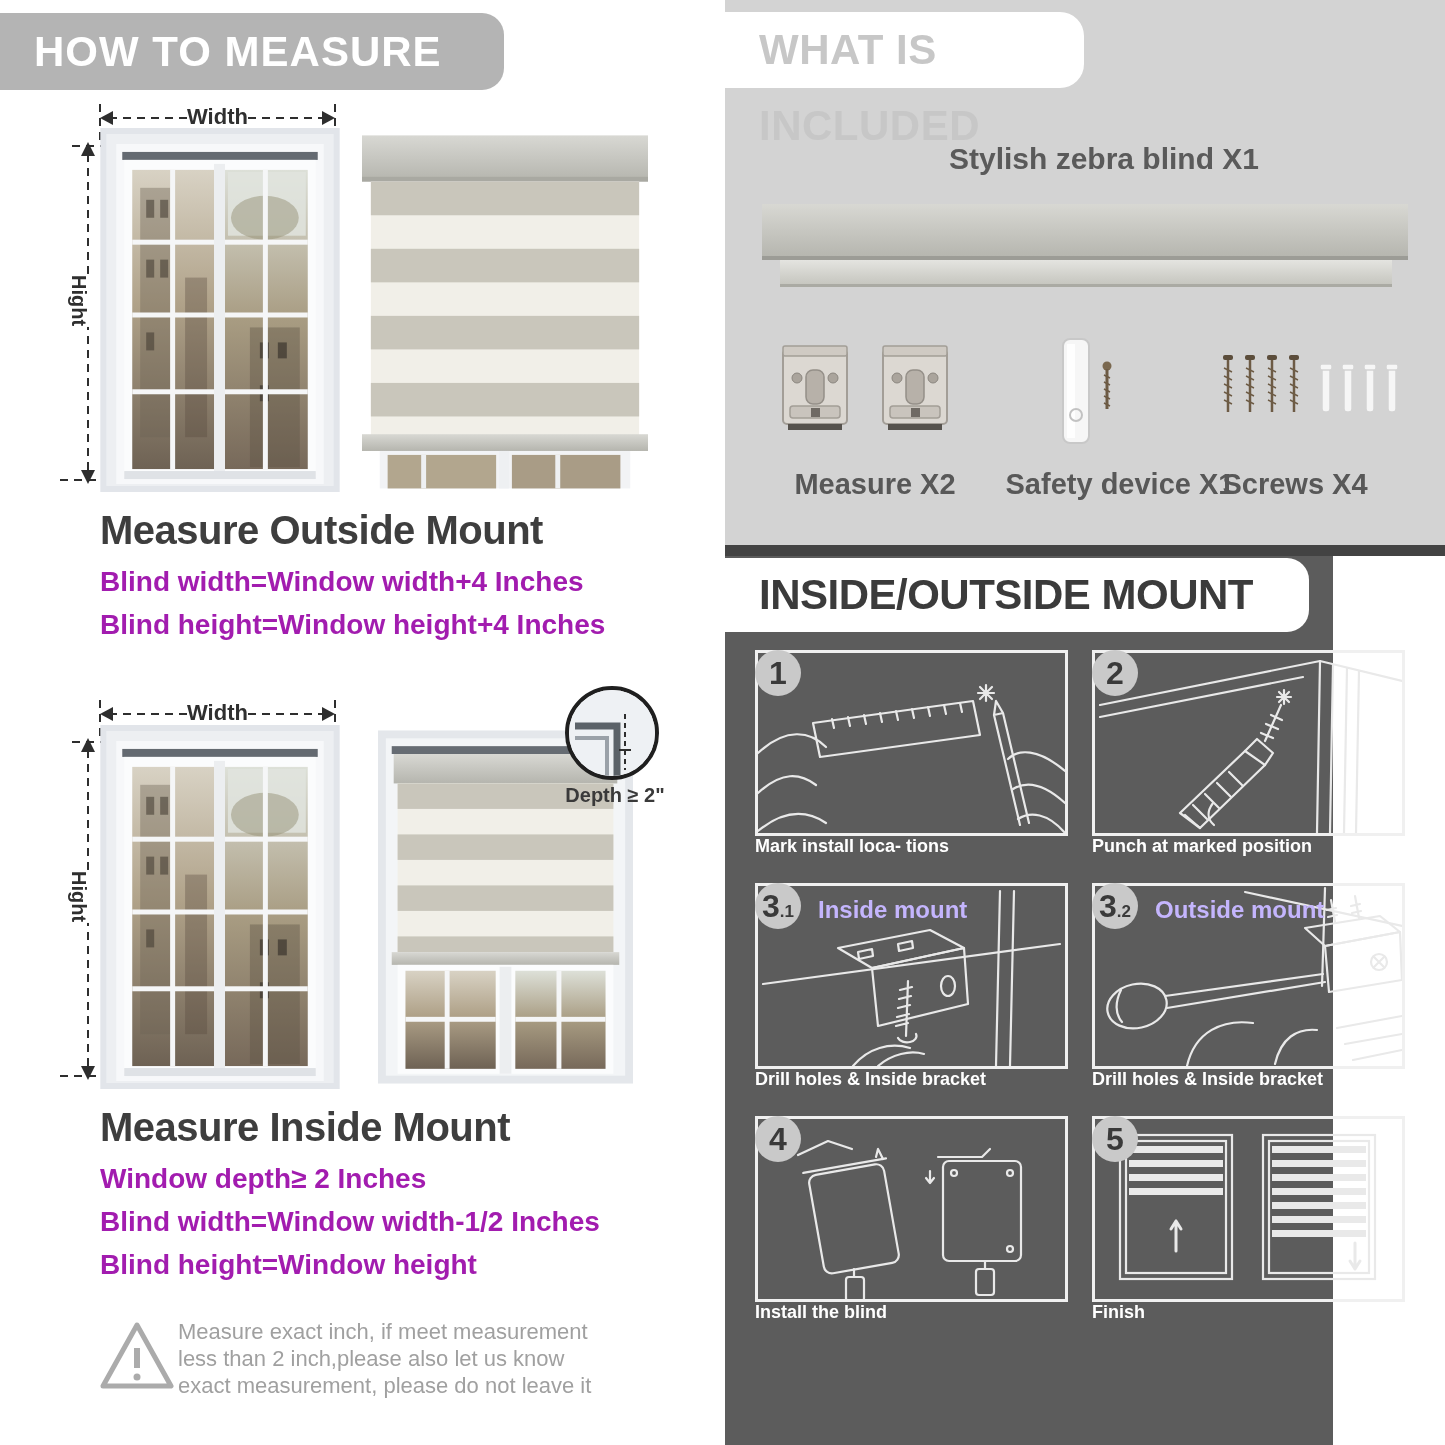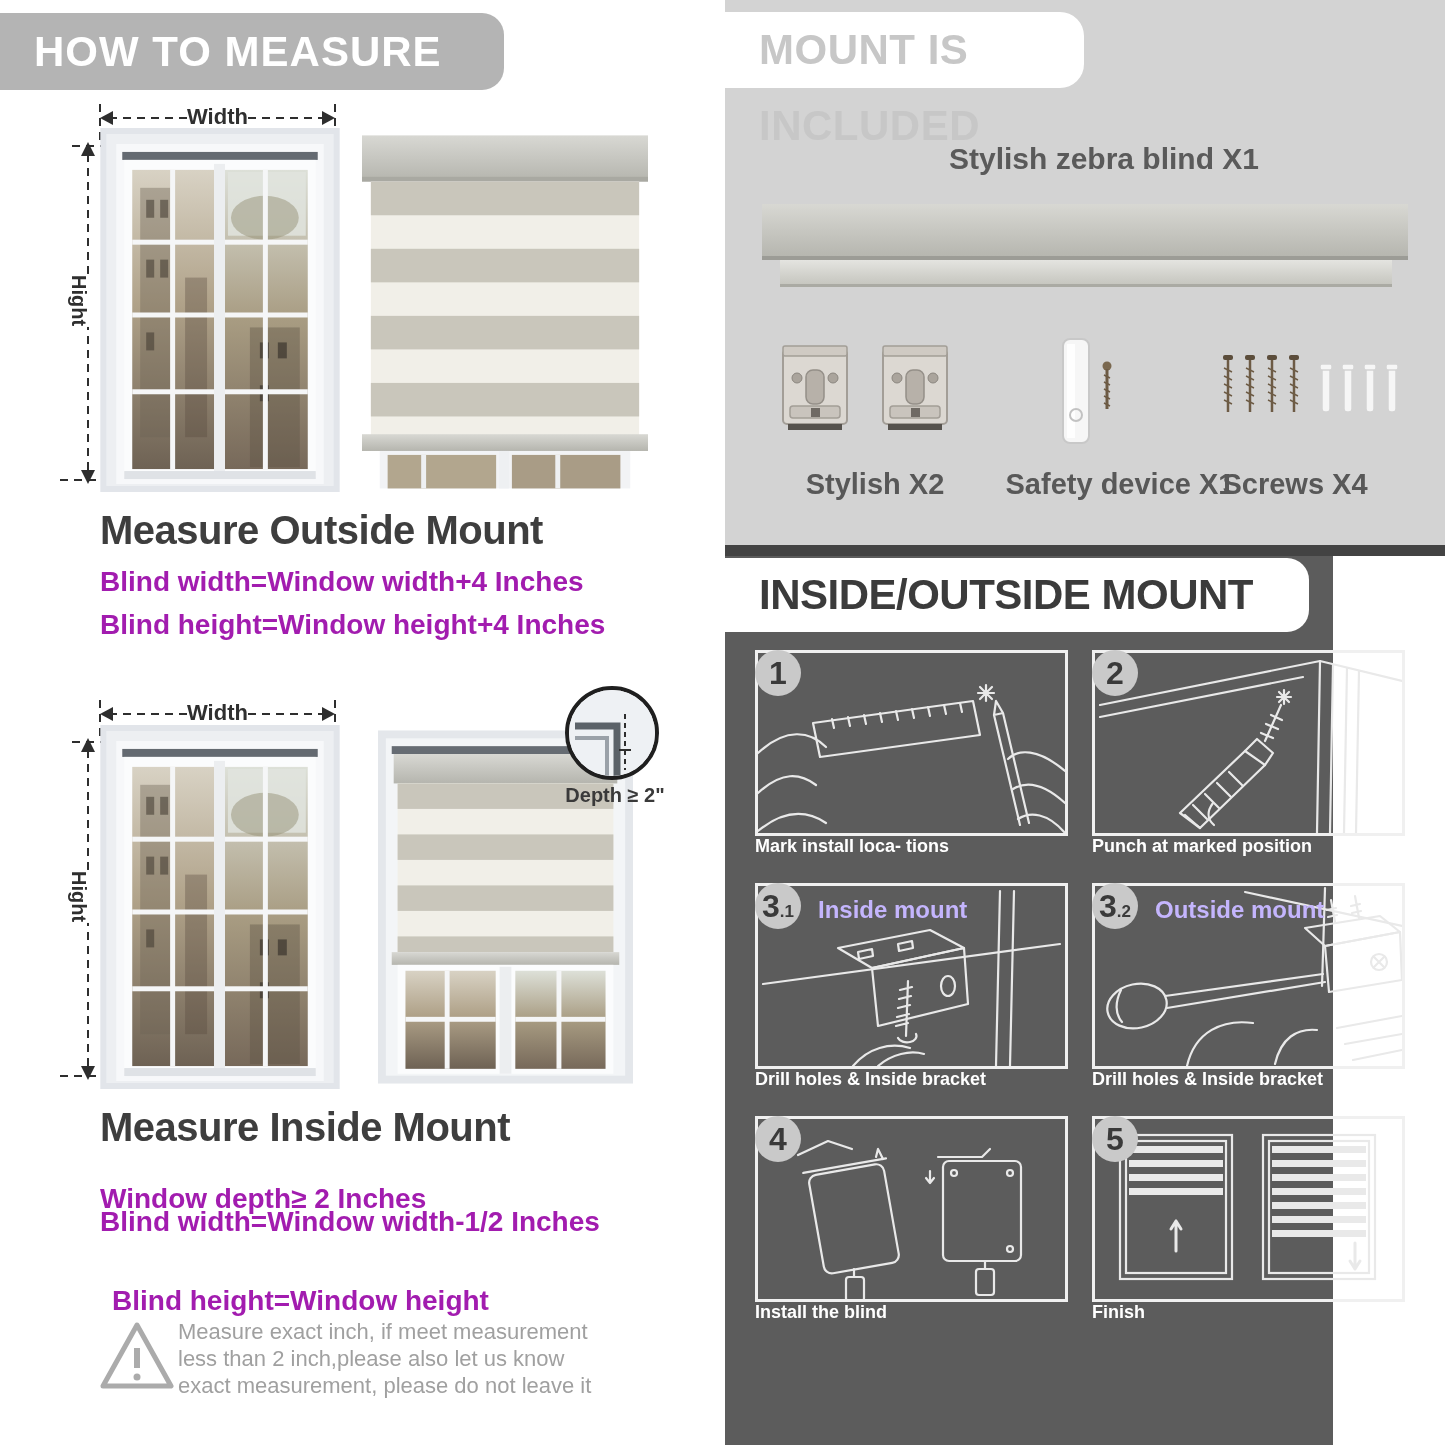--- a/index.html
+++ b/index.html
@@ -230,36 +230,36 @@
       <rect width="86" height="86" fill="#eef1f4"></rect>
       <path d="M6,36 L48,36 L48,86" fill="none" stroke="#5b6268" stroke-width="7"></path>
       <path d="M6,48 L38,48 L38,86" fill="none" stroke="#9aa1a8" stroke-width="4"></path>
       <line x1="56" y1="24" x2="56" y2="80" stroke="#2e2e2e" stroke-width="2" stroke-dasharray="5 4"></line>
       <line x1="50" y1="60" x2="62" y2="60" stroke="#2e2e2e" stroke-width="2"></line>
     </svg>
   </div>
   <div class="abs depth-label" style="left:550px;top:784px;width:130px;">Depth ≥ 2"</div>
 
   <div class="abs h-measure" style="left:100px;top:1105px;">Measure Inside Mount</div>
-  <div class="abs sub-line" style="left:100px;top:1163px;margin-top:20px;">Window depth≥ 2 Inches</div>
+  <div class="abs sub-line" style="left:100px;top:1163px;">Window depth≥ 2 Inches</div>
   <div class="abs sub-line" style="left:100px;top:1206px;">Blind width=Window width-1/2 Inches</div>
-  <div class="abs sub-line" style="left:112px;top:1249px;margin-top:36px;">Blind height=Window height</div>
+  <div class="abs sub-line" style="left:100px;top:1249px;">Blind height=Window height</div>
 
   <svg class="abs" style="left:97px;top:1318px;" width="80" height="78" viewBox="0 0 80 78">
     <path d="M40,7 L74,68 L6,68 Z" fill="none" stroke="#ababab" stroke-width="5" stroke-linejoin="round"></path>
     <line x1="40" y1="30" x2="40" y2="50" stroke="#ababab" stroke-width="6"></line>
     <circle cx="40" cy="59" r="3.5" fill="#ababab"></circle>
   </svg>
   <div class="abs warn-text" style="left:178px;top:1318px;">Measure exact inch, if meet measurement less than 2 inch,please also let us know exact measurement, please do not leave it</div>
 
   <div class="abs col-right">
 
     <div class="abs sec-light">
       <div class="abs banner-included">
-        <span>MOUNT IS INCLUDED</span>
+        <span>WHAT IS INCLUDED</span>
       </div>
       <div class="abs product-label">Stylish zebra blind X1</div>
 
       <svg class="abs" style="left:35px;top:198px;" width="650" height="96" viewBox="0 0 650 96">
         <rect x="2" y="6" width="646" height="54" fill="url(#gRail)"></rect>
         <rect x="2" y="58" width="646" height="4" fill="#9c9c96"></rect>
         <rect x="20" y="62" width="612" height="26" fill="url(#gRail2)"></rect>
         <rect x="20" y="86" width="612" height="3" fill="#aaaaa3"></rect>
       </svg>
 
@@ -319,21 +319,21 @@
             <rect x="124" y="16" width="8" height="44" rx="3"></rect>
           <rect x="146" y="16" width="8" height="44" rx="3"></rect>
             <rect x="168" y="16" width="8" height="44" rx="3"></rect>
           <rect x="100" y="12" width="12" height="6" rx="2"></rect>
             <rect x="122" y="12" width="12" height="6" rx="2"></rect>
           <rect x="144" y="12" width="12" height="6" rx="2"></rect>
             <rect x="166" y="12" width="12" height="6" rx="2"></rect>
         </g>
       </svg>
 
-      <div class="abs item-label" style="left:35px;top:468px;width:230px;">Stylish X2</div>
+      <div class="abs item-label" style="left:35px;top:468px;width:230px;">Measure X2</div>
       <div class="abs item-label" style="left:255px;top:468px;width:280px;">Safety device X1</div>
       <div class="abs item-label" style="left:455px;top:468px;width:230px;">Screws X4</div>
     </div>
 
     <div class="abs divider"></div>
 
     <div class="abs sec-dark">
       <div class="banner-mount">
         <span>INSIDE/OUTSIDE MOUNT</span>
       </div>

